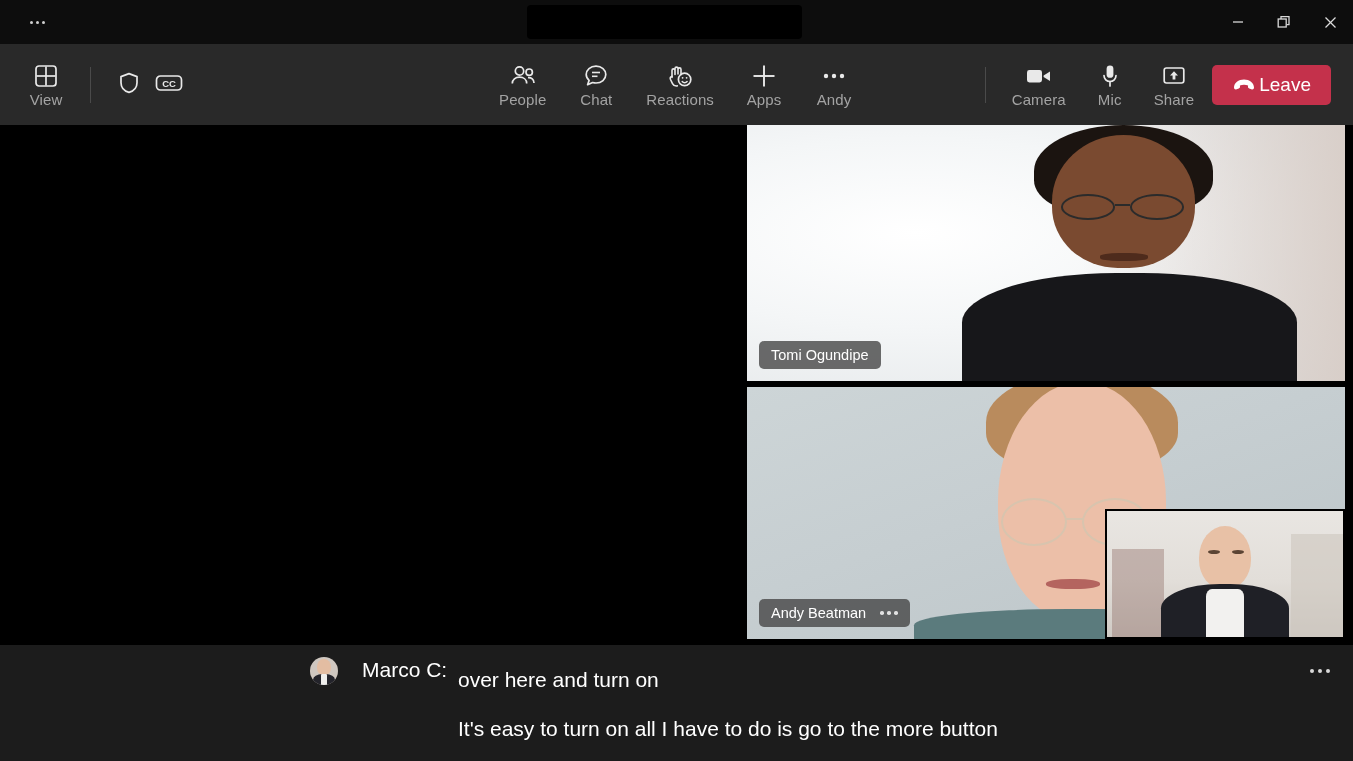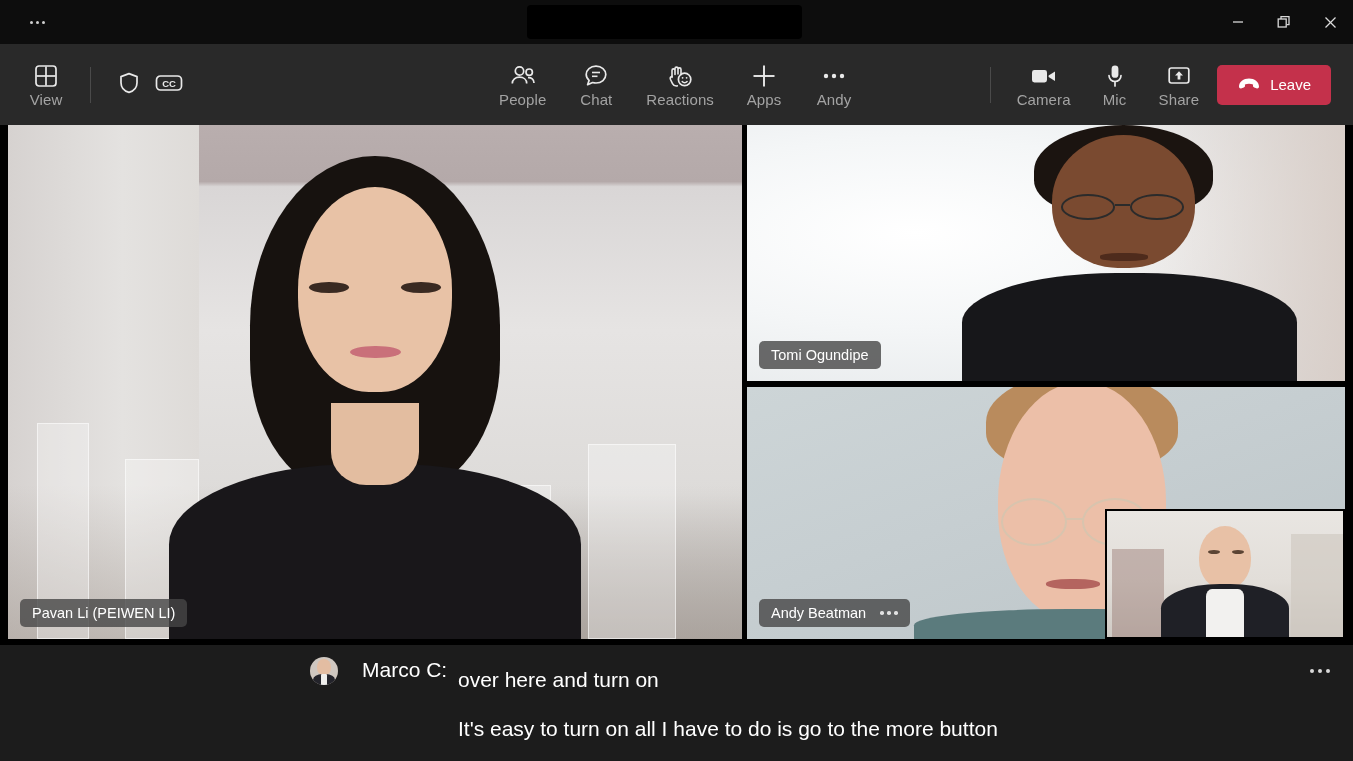--- a/index.html
+++ b/index.html
@@ -75,23 +75,23 @@
     position: absolute; left: 0; right: 0; top: 0; height: 81px;
     display: flex; align-items: center; justify-content: center; gap: 18px;
     pointer-events: none;
   }
   .tb-center > * { pointer-events: auto; }
   .tb-right {
     position: absolute; right: 22px; top: 0; height: 81px;
     display: flex; align-items: center; gap: 12px;
   }
   .leave-btn {
-    display: flex; align-items: center; justify-content: center; gap: 9px;
+    display: flex; align-items: center; justify-content: center; gap: 3px;
     height: 40px; padding: 0 20px; border-radius: 5px;
-    background: #c4314b; color: #fff; font-size: 15px; cursor: pointer;
+    background: #c4314b; color: #fff; font-size: 19px; cursor: pointer;
     border: none; font-family: "Liberation Sans", sans-serif;
   }
 
   
   .stage {
     position: absolute; left: 0; top: 125px;
     width: 1353px; height: 520px;
     background: #000;
   }
   .tile { position: absolute; overflow: hidden; background: #111; text-align: right; }
@@ -368,40 +368,20 @@
             <path d="M2 10.6C2 5.6 6.6 2.4 12 2.4s10 3.2 10 8.2c0 1.6-1.3 2.2-2.6 1.7l-2.2-.9c-1-.4-1.3-1-1.2-1.9l.1-1c-1.3-.5-2.7-.7-4.1-.7s-2.8.2-4.1.7l.1 1c.1.9-.2 1.5-1.2 1.9l-2.2.9C3.3 12.8 2 12.2 2 10.6Z" fill="#fff"></path>
           </svg>
         </span>
         <span>Leave</span>
       </button>
     </div>
   </div>
 
   <div class="stage">
 
-    <div class="tile tile-main">
-      <div class="bg-main"></div>
-      <div class="panel" style="left:4%;top:58%;width:7%;height:42%;"></div>
-      <div class="panel" style="left:16%;top:65%;width:10%;height:35%;"></div>
-      <div class="panel" style="left:60%;top:70%;width:14%;height:30%;"></div>
-      <div class="panel" style="left:79%;top:62%;width:12%;height:38%;"></div>
-
-      <div class="person" style="left:0;top:0;width:100%;height:100%;">
-        <div class="hair" style="left:33%;top:6%;width:34%;height:66%;background:#17120f;"></div>
-        <div class="head" style="left:39.5%;top:12%;width:21%;height:40%;background:#e8c2a6;"></div>
-        <div class="body" style="left:22%;top:66%;width:56%;height:34%;background:#19171a;"></div>
-        <div style="position:absolute;left:44%;top:54%;width:12%;height:16%;background:#e3bda0;border-radius:0 0 40% 40%;"></div>
-        <div style="position:absolute;left:41%;top:30.5%;width:5.4%;height:2.1%;background:#3a2a22;border-radius:50%;"></div>
-        <div style="position:absolute;left:53.6%;top:30.5%;width:5.4%;height:2.1%;background:#3a2a22;border-radius:50%;"></div>
-        <div style="position:absolute;left:46.6%;top:43%;width:7%;height:2.4%;background:#c9707a;border-radius:50%;"></div>
-      </div>
-      <div class="namepill">
-        <span>Pavan Li (PEIWEN LI)</span>
-      </div>
-    </div>
 
     <div class="tile tile-tomi">
       <div class="bg-tomi"></div>
       <div class="person" style="left:0;top:0;width:100%;height:100%;">
         <div class="hair" style="left:48%;top:0%;width:30%;height:36%;background:#1b1410;"></div>
         <div class="head" style="left:51%;top:4%;width:24%;height:52%;background:#7a4a30;"></div>
         <div class="body" style="left:36%;top:58%;width:56%;height:42%;background:#17171a;"></div>
 
         <div style="position:absolute;left:52.5%;top:27%;width:9%;height:10%;border:2px solid #2b2b2b;border-radius:50%;"></div>
         <div style="position:absolute;left:64%;top:27%;width:9%;height:10%;border:2px solid #2b2b2b;border-radius:50%;"></div>

